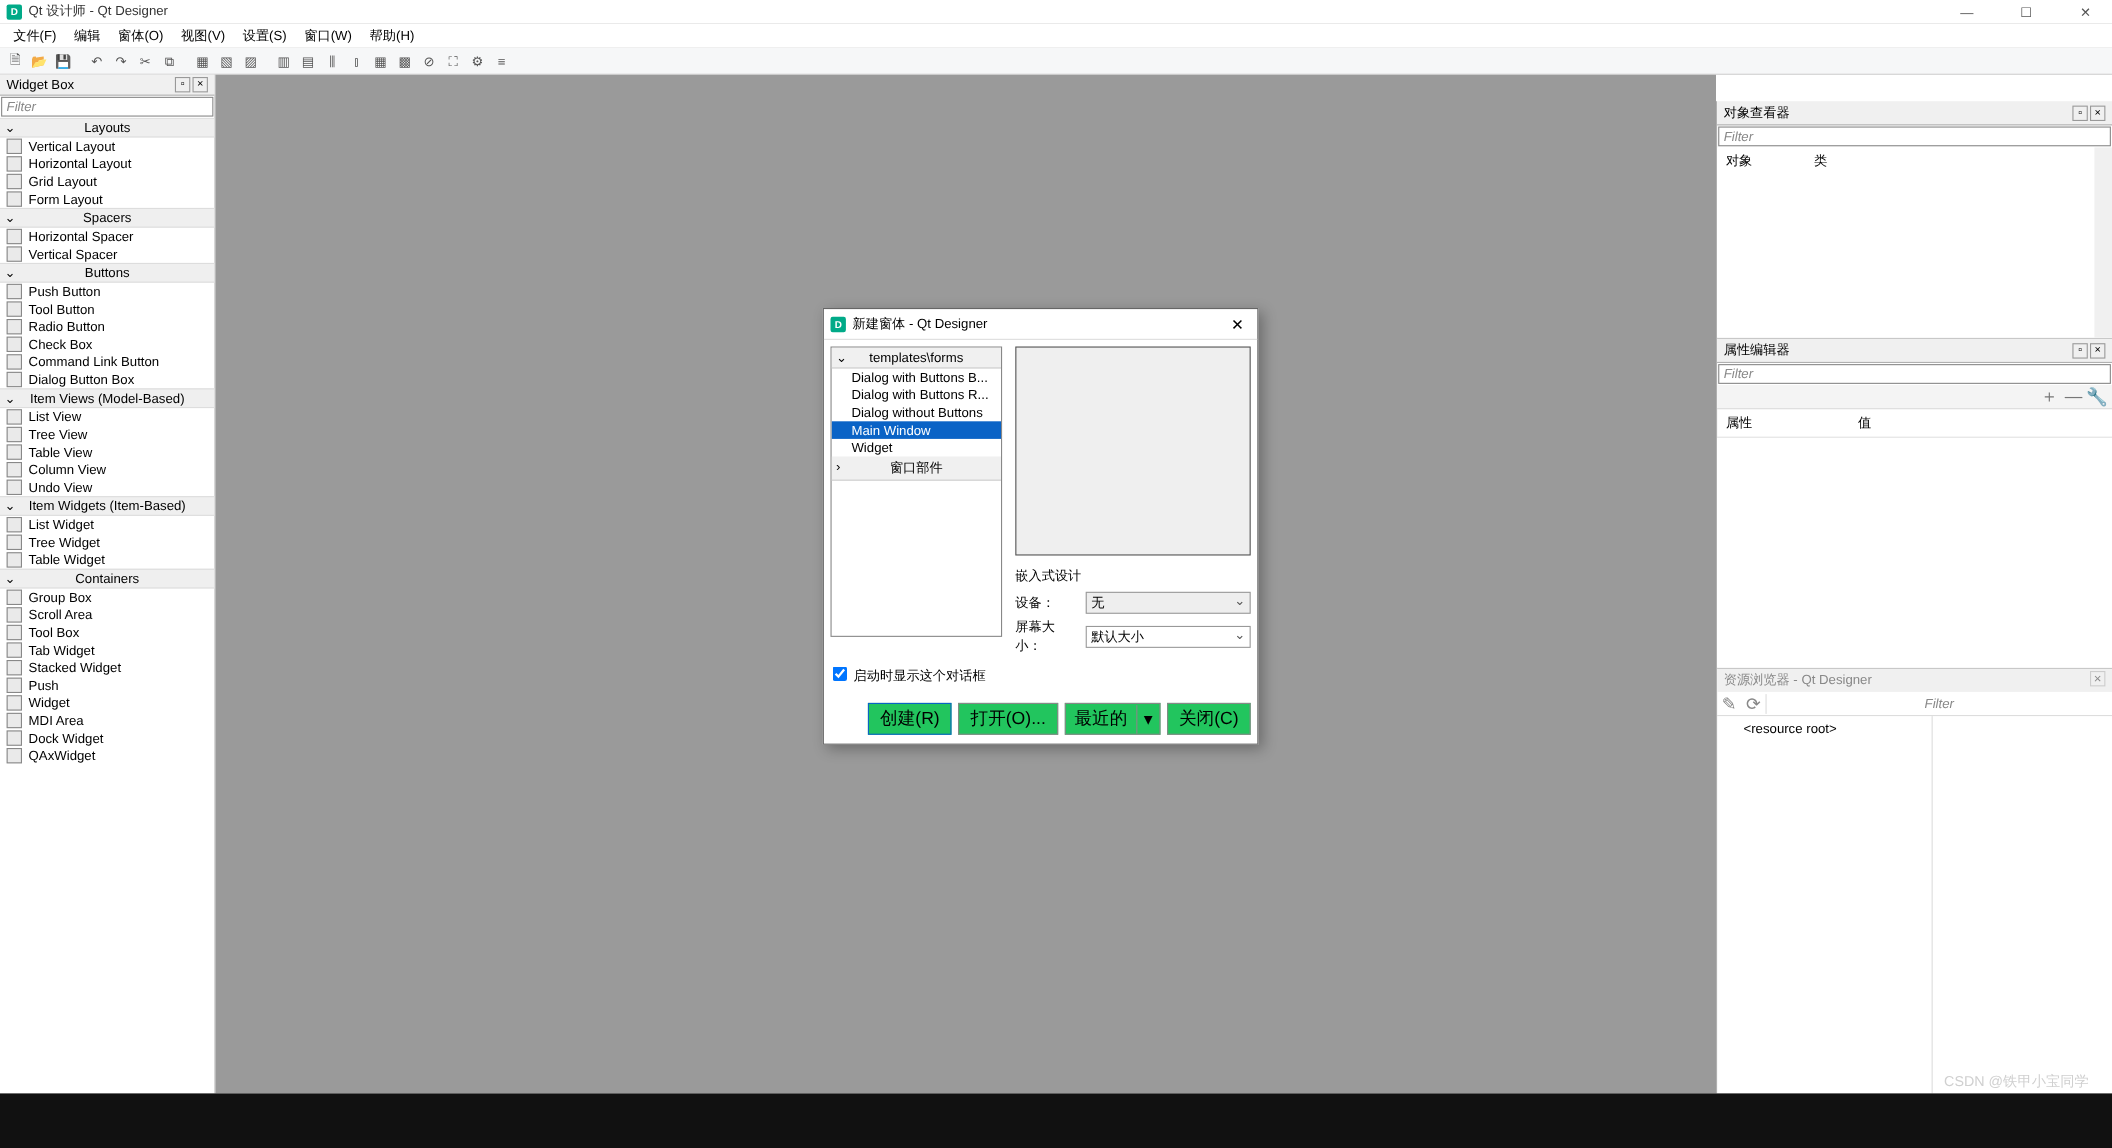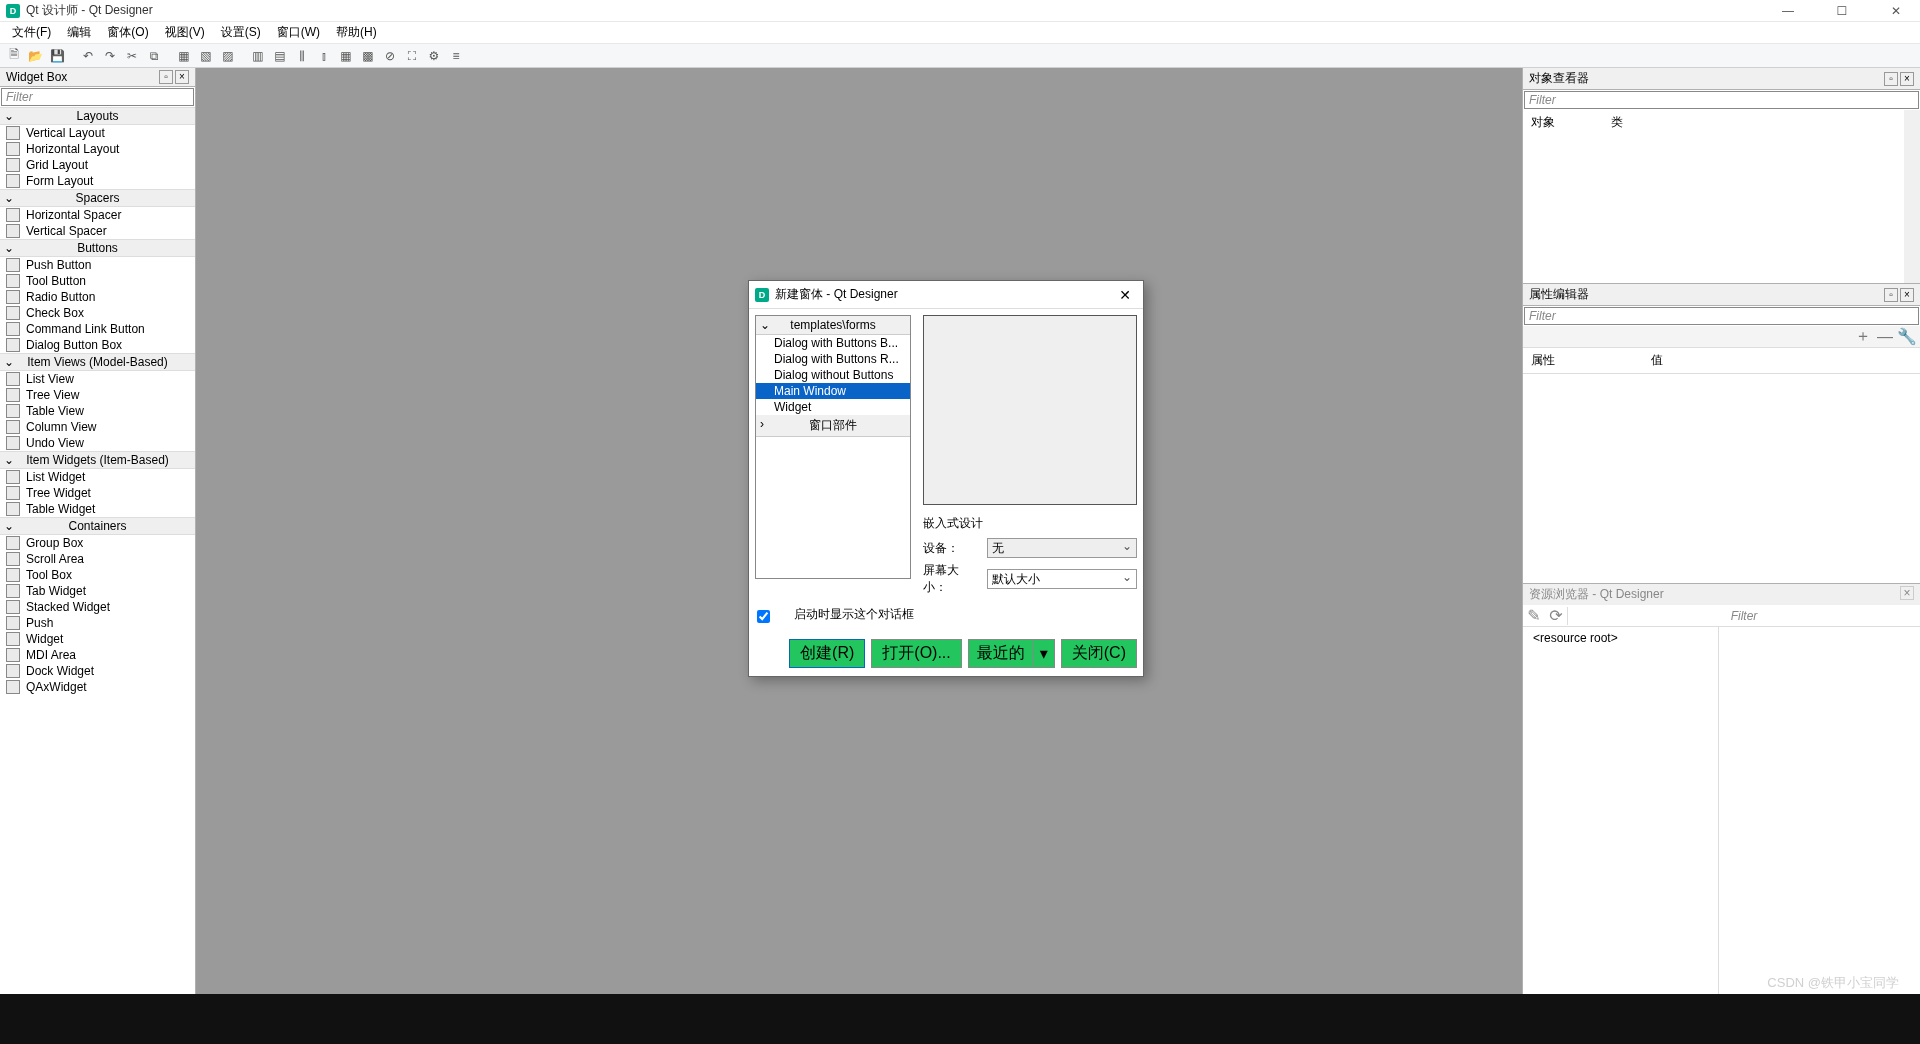--- a/index.html
+++ b/index.html
@@ -21,37 +21,37 @@
 .filter { border: 1px solid #888; margin: 1px; font-size: 12px; padding: 1px 4px; color: #888; font-style: italic; background: #fff; }
 .wb-list { flex: 1; overflow-y: auto; font-size: 12px; position: relative; }
 .wb-list::-webkit-scrollbar { width: 16px; }
 .wb-list::-webkit-scrollbar-track { background: #f0f0f0; }
 .wb-list::-webkit-scrollbar-thumb { background: #c0c0c0; }
 .wb-cat { background: #efefef; text-align: center; padding: 1px 0; border-top: 1px solid #ddd; border-bottom: 1px solid #ddd; position: relative; }
 .wb-cat .chev { position: absolute; left: 4px; }
 .wb-item { display: flex; align-items: center; padding: 1px 4px 1px 6px; gap: 6px; cursor: default; }
 .wb-item .ico { width: 14px; height: 14px; display: inline-block; border: 1px solid #888; background: #eaeaea; flex-shrink: 0; }
 .canvas { flex: 1; background: #9a9a9a; position: relative; }
-.right-col { width: 398px; display: flex; flex-direction: column; border-left: 1px solid #b0b0b0; background: #fff; }
+.right-col { width: 360px; display: flex; flex-direction: column; border-left: 1px solid #b0b0b0; background: #fff; margin-top: 24px; }
 .right-panel { display: flex; flex-direction: column; border-bottom: 1px solid #b0b0b0; }
 .obj-table { flex: 1; min-height: 170px; background: #fff; position: relative; }
 .obj-head { display: flex; font-size: 12px; }
 .obj-head div { padding: 4px 8px; }
 .scroll-stub { position: absolute; right: 0; top: 0; bottom: 0; width: 16px; background: #f0f0f0; }
 .prop-toolbar { height: 22px; background: #f4f4f4; display: flex; justify-content: flex-end; align-items: center; padding: 0 4px; gap: 4px; border-bottom: 1px solid #ddd; }
 .prop-toolbar span { width: 18px; height: 18px; display: inline-flex; align-items: center; justify-content: center; color: #777; }
 .prop-head { display: flex; font-size: 12px; border-bottom: 1px solid #ddd; }
 .prop-head div { padding: 4px 8px; }
 .res-panel { flex: 1; display: flex; flex-direction: column; }
 .res-title { background: #f0f0f0; font-size: 12px; padding: 2px 6px; color: #888; display: flex; }
 .res-toolbar { height: 22px; display: flex; align-items: center; border-bottom: 1px solid #ddd; }
 .res-toolbar .rtb { width: 22px; text-align: center; color: #888; }
 .res-toolbar .rfilter { flex: 1; font-style: italic; color: #888; font-size: 12px; text-align: center; border-left: 1px solid #ddd; padding: 2px; }
 .res-body { flex: 1; display: flex; }
-.res-body .l { width: 196px; border-right: 1px solid #ddd; font-size: 12px; padding: 4px 10px; }
+.res-body .l { width: 196px; border-right: 1px solid #ddd; font-size: 12px; padding: 4px 24px; }
 .res-body .r { flex: 1; }
 
 
 .dialog { position: absolute; left: 552px; top: 212px; width: 396px; background: #fff; border: 1px solid #666; box-shadow: 4px 4px 12px rgba(0,0,0,0.3); font-size: 12px; }
 .dialog .dtitle { height: 28px; display: flex; align-items: center; padding: 0 6px; border-bottom: 1px solid #ddd; }
 .dialog .dtitle .app-icon { width: 14px; height: 14px; background: #0a8; border-radius: 2px; margin-right: 6px; display: inline-flex; align-items: center; justify-content: center; color: #fff; font-size: 9px; font-weight: bold; }
 .dialog .dclose { margin-left: auto; width: 24px; text-align: center; font-size: 14px; }
 .dialog .dbody { padding: 6px; }
 .dialog .drow { display: flex; gap: 12px; }
 .dialog .tree { width: 156px; height: 264px; border: 1px solid #888; background: #fff; overflow: hidden; }
@@ -59,21 +59,21 @@
 .dialog .tree-head .chev { position: absolute; left: 4px; }
 .dialog .tree-item { padding: 1px 4px 1px 18px; cursor: default; white-space: nowrap; overflow: hidden; text-overflow: ellipsis; }
 .dialog .tree-item.sel { background: #0a63c6; color: #fff; }
 .dialog .preview { flex: 1; }
 .dialog .preview-box { height: 190px; border: 1px solid #555; background: #efefef; margin-bottom: 10px; }
 .dialog .fld { display: flex; align-items: center; margin-bottom: 4px; gap: 6px; }
 .dialog .fld label { width: 58px; }
 .dialog .fld .sel { flex: 1; border: 1px solid #999; background: #eee; padding: 1px 4px; position: relative; height: 20px; }
 .dialog .fld .sel.enabled { background: #fff; }
 .dialog .fld .sel::after { content: "⌄"; position: absolute; right: 4px; top: 0; color: #555; }
-.dialog .chk { padding: 6px 0 6px 2px; display: flex; align-items: flex-end; gap: 24px; }
+.dialog .chk { padding: 6px 0 6px 2px; display: flex; align-items: flex-start; gap: 6px; }
 .dialog .chk input { width: 13px; height: 13px; }
 .dialog .dbtns { display: flex; justify-content: flex-end; gap: 6px; padding: 4px 6px 8px; }
 .dialog .dbtn { border: 1px solid #888; background: #22c55e; padding: 3px 10px; min-width: 72px; text-align: center; cursor: default; font-size: 16px; }
 .dialog .dbtn.primary { border: 1px solid #0a63c6; }
 .dialog .dbtn.split { display: flex; align-items: center; padding: 0; }
 .dialog .dbtn.split span:first-child { padding: 3px 8px; }
 .dialog .dbtn.split span:last-child { border-left: 1px solid #888; padding: 3px 6px; }
 
 .taskbar { height: 50px; background: #111; position: absolute; bottom: 0; left: 0; right: 0; }
 .watermark { position: absolute; right: 21px; bottom: 52px; color: #d0d0d0; font-size: 13px; }

